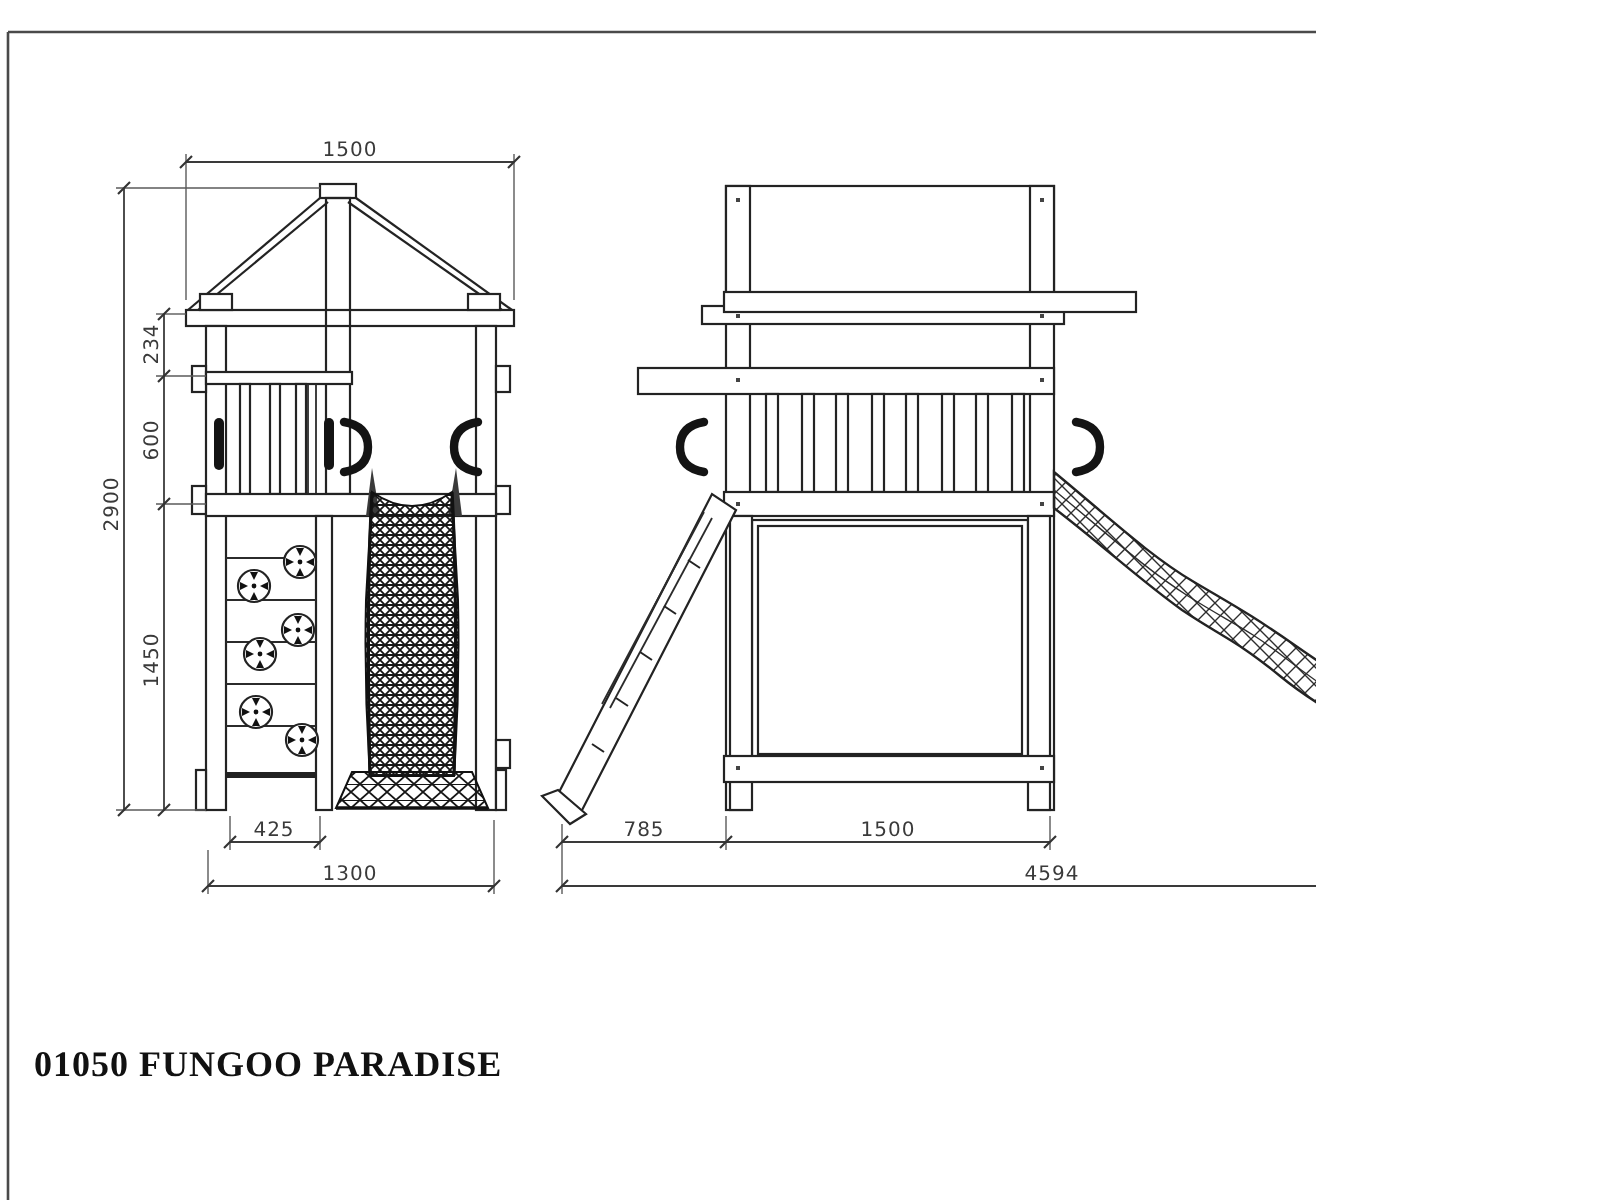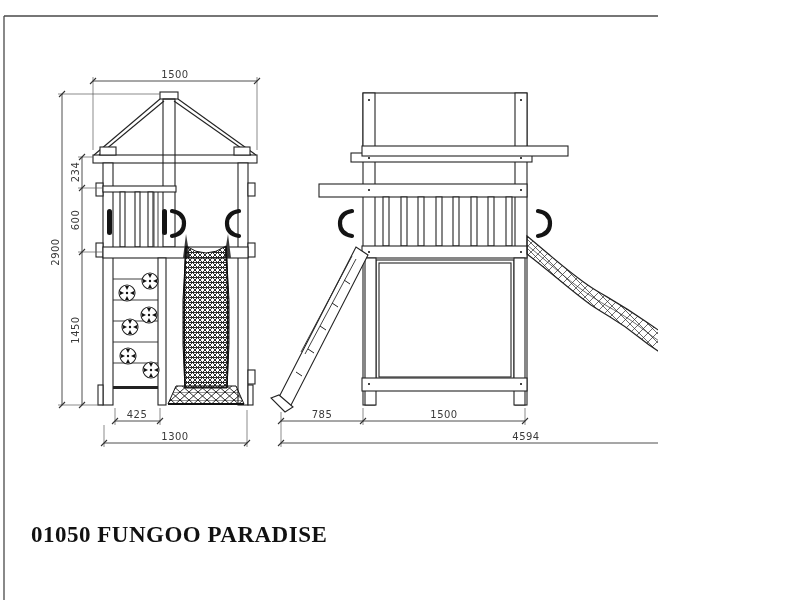--- a/index.html
+++ b/index.html
@@ -8,23 +8,23 @@
   svg text{user-select:none;}
   .dim-label{font:10px "DejaVu Sans",sans-serif;fill:#3a3a3a;letter-spacing:.5px;}
   .part{fill:#fff;stroke:#232323;stroke-width:1.1;}
   .bare{fill:none;stroke:#232323;stroke-width:1.1;}
   .thin{stroke:#2b2b2b;stroke-width:.9;fill:none;}
   .dimline{stroke:#3a3a3a;stroke-width:.9;fill:none;}
   .extline{stroke:#5a5a5a;stroke-width:.7;fill:none;}
   .tick{stroke:#333;stroke-width:1.1;}
   .blackpart{fill:#141414;stroke:none;}
   .handlearc{fill:none;stroke:#141414;stroke-width:4.2;stroke-linecap:round;}
-  .title-block{position:absolute;left:31px;top:522px;
+  .title-block{position:absolute;left:17px;top:522px;
      font-family:"Liberation Serif","DejaVu Serif",serif;font-weight:bold;
-     font-size:23px;color:#111;letter-spacing:.5px;}
+     font-size:18px;color:#111;letter-spacing:.5px;}
   .logo{position:absolute;left:681px;top:42px;width:100px;}
   .wordmark-row{border-top:1.6px solid #2a2a2a;margin-top:2px;padding-top:3px;
      text-align:center;font-family:"DejaVu Sans",sans-serif;font-size:19px;
      letter-spacing:2.5px;color:#1c1c1c;white-space:nowrap;}
   .wordmark-row sup{font-size:8px;letter-spacing:0;vertical-align:10px;}
 </style>
 </head>
 <body>
 
 <div class="sheet">

